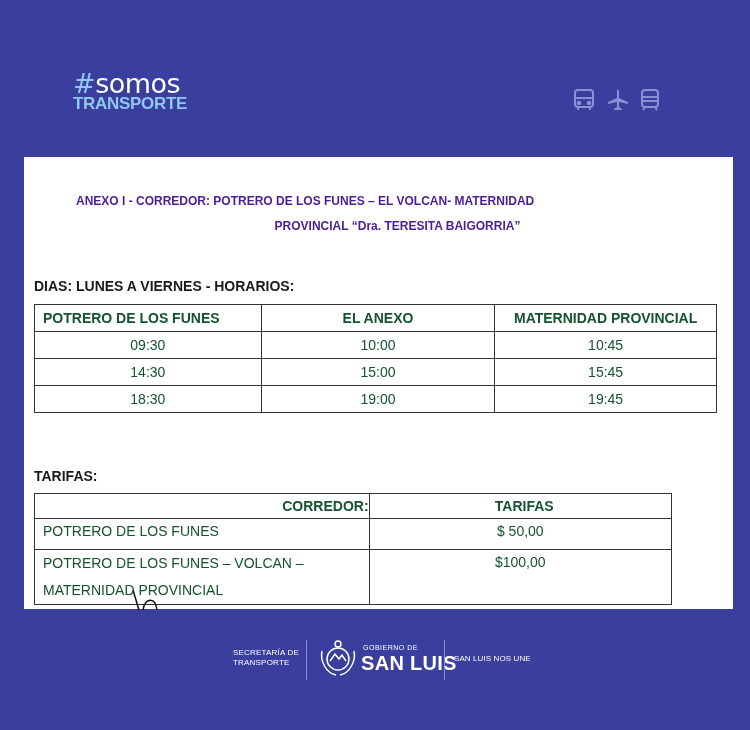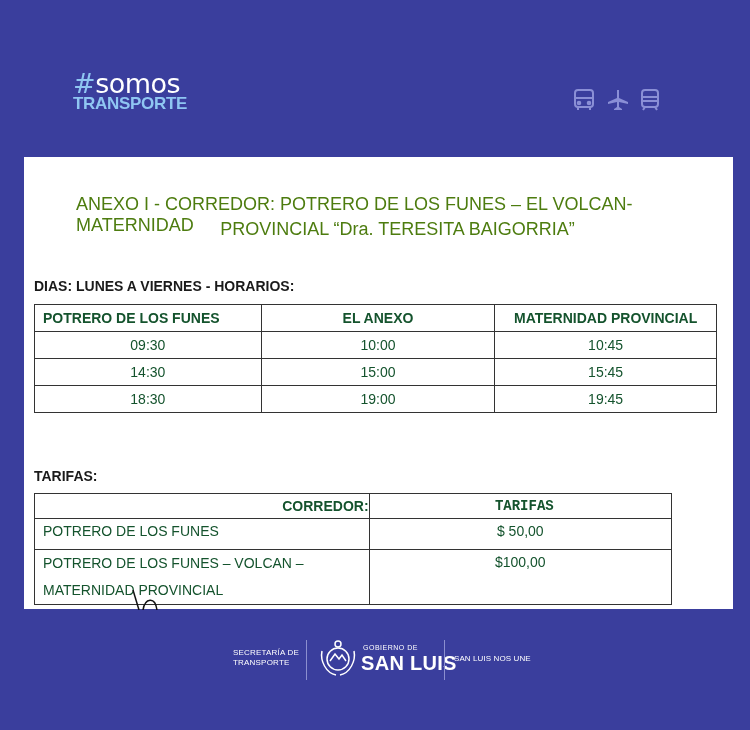--- a/index.html
+++ b/index.html
@@ -4,33 +4,33 @@
 <style>
   html,body{margin:0;padding:0;}
   body{width:750px;height:730px;background:#3a3e9d;position:relative;overflow:hidden;font-family:"Liberation Sans",sans-serif;}
   .brand{position:absolute;left:73px;top:70px;line-height:1;}
   .brand .l1{font-family:"DejaVu Sans",sans-serif;font-size:27px;font-weight:normal;color:#ffffff;letter-spacing:-0.5px;}
   .brand .l1 .hash{color:#8fc6f2;}
   .brand .l2{font-family:"Liberation Sans",sans-serif;font-size:17px;font-weight:bold;color:#8fc6f2;margin-top:-2px;letter-spacing:-0.3px;}
   .icons{position:absolute;left:572px;top:88px;display:flex;gap:10px;align-items:center;}
   .icons svg{display:block;}
   .paper{position:absolute;left:24px;top:157px;width:709px;height:452px;background:#ffffff;}
-  .title{position:absolute;left:0;width:709px;text-align:center;font-weight:normal;font-size:18px;color:#4d7c0f;}
+  .title{position:absolute;left:0;width:709px;text-align:center;font-weight:bold;font-size:12px;color:#4c1d95;}
   .t1{top:37px;left:52px;width:590px;text-align:left;}
   .t2{top:62px;margin-left:19px;}
   .sub{position:absolute;left:10px;font-weight:bold;font-size:14px;color:#1a1a1a;}
   table{border-collapse:collapse;position:absolute;font-size:14px;color:#14532d;}
   td,th{border:1.5px solid #333;padding:0;height:26px;}
   .sched{left:10px;top:147px;width:683px;}
   .sched th{font-weight:bold;text-align:center;}
   .sched th:first-child{text-align:left;padding-left:8px;}
   .sched td{text-align:center;}
   .fares{left:10px;top:336px;width:638px;}
   .fares th{font-weight:bold;text-align:right;padding-left:8px;height:24px;}
-  .fares th.r{text-align:center;font-family:Liberation Mono, monospace;}
+  .fares th.r{text-align:center;}
   .fares td{padding-left:8px;vertical-align:top;padding-top:4px;}
   .fares td.r{text-align:center;padding-left:0;}
   .mark{position:absolute;left:105px;top:433px;}
   .footer{position:absolute;top:638px;left:0;width:750px;height:45px;color:#fff;}
   .f-sec{position:absolute;left:233px;top:10px;font-size:8px;line-height:10px;letter-spacing:0.2px;}
   .div{position:absolute;top:2px;width:1px;height:40px;background:#8b8fcf;}
   .seal{position:absolute;left:318px;top:1px;}
   .gob{position:absolute;left:363px;top:6px;font-size:7px;letter-spacing:0.5px;}
   .sl{position:absolute;left:361px;top:14px;font-size:20px;font-weight:bold;letter-spacing:0.3px;}
   .slogan{position:absolute;left:454px;top:16px;font-size:8px;letter-spacing:0.1px;}

